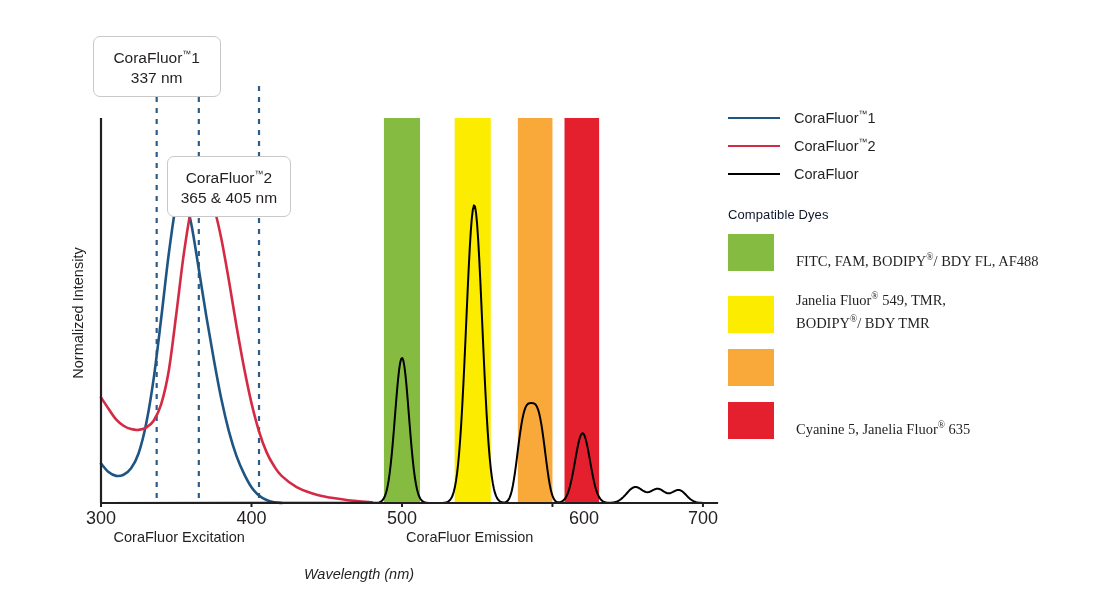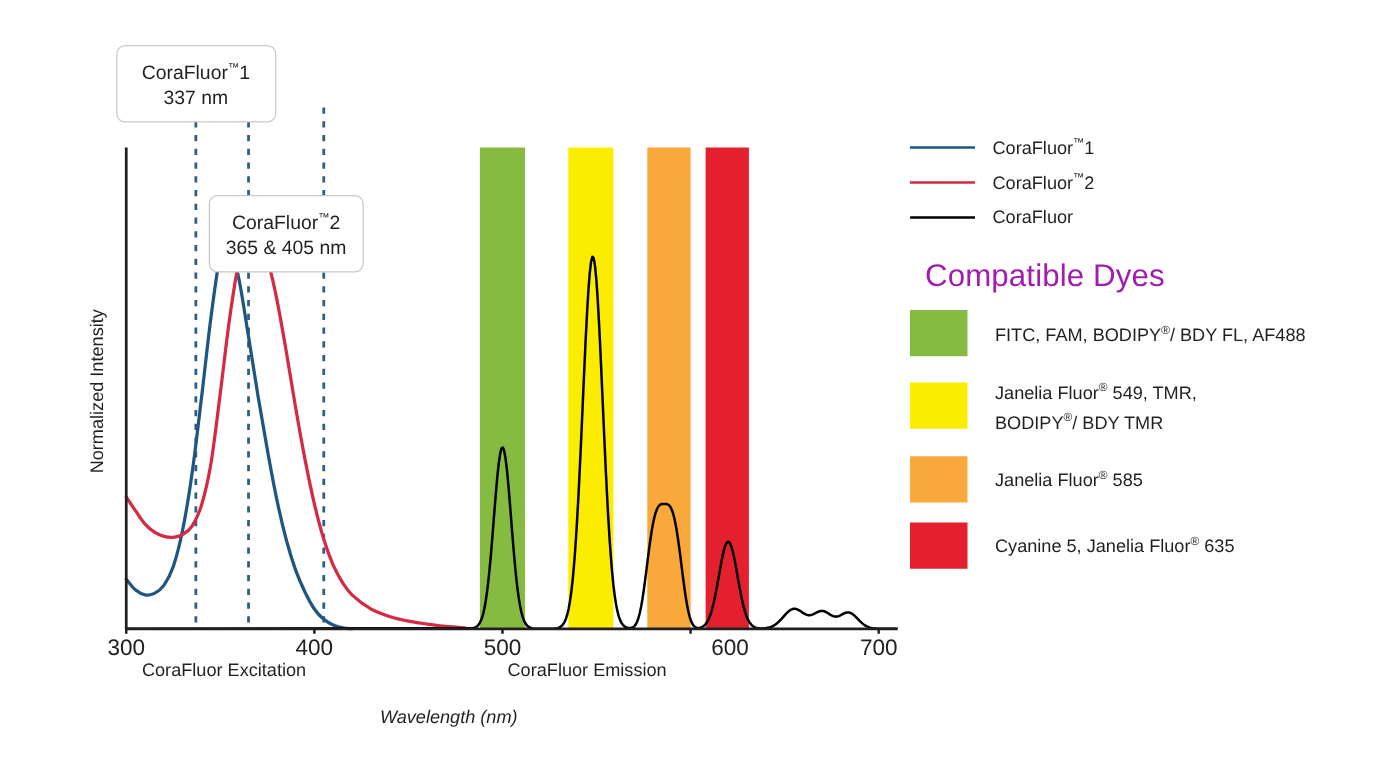--- a/index.html
+++ b/index.html
@@ -49,24 +49,24 @@
     text-align:center;font-size:14.5px;color:#231f20;
     transform:rotate(-90deg);transform-origin:center center;
   }
 
   
   #panel{position:absolute;left:728px;top:104px;width:360px;}
   .leg-row{display:flex;align-items:center;height:27px;margin-bottom:1px;}
   .leg-line{width:52px;height:0;border-top-width:2.4px;border-top-style:solid;margin-right:14px;flex:0 0 52px;}
   .leg-label{font-size:14.5px;color:#231f20;white-space:nowrap;}
   #dyes-title{
-    font-size:25px;color:#a21caf;margin-top:20px;margin-bottom:12px;
-    font-weight:400;letter-spacing:.1px;margin-left:12px;
+    font-size:13px;color:#0f172a;margin-top:20px;margin-bottom:12px;
+    font-weight:400;letter-spacing:.1px;
   }
-  .dye-row{display:flex;align-items:center;margin-bottom:16px;}
+  .dye-row{display:flex;align-items:flex-end;margin-bottom:16px;font-family:Liberation Serif, serif;}
   .dye-sw{width:46px;height:37px;flex:0 0 46px;margin-right:22px;}
   .dye-label{font-size:14.5px;line-height:19px;color:#231f20;}
 </style>
 </head>
 <body>
 
 <svg id="figure" viewBox="0 0 1110 612">
   <g id="plot-bands">
       <rect x="383.9170731707317" y="118" width="36.117073170731715" height="385" fill="#85bb40"></rect>
       <rect x="454.6463414634146" y="118" width="36.117073170731715" height="385" fill="#fced00"></rect>
@@ -138,20 +138,19 @@
       <div class="dye-row">
         <span class="dye-sw" style="background: rgb(133, 187, 64);"></span>
         <span class="dye-label">FITC, FAM, BODIPY<sup class="reg">®</sup>/ BDY FL, AF488</span>
       </div>
       <div class="dye-row">
         <span class="dye-sw" style="background: rgb(252, 237, 0);"></span>
         <span class="dye-label">Janelia Fluor<sup class="reg">®</sup> 549, TMR,<br>BODIPY<sup class="reg">®</sup>/ BDY TMR</span>
       </div>
       <div class="dye-row">
         <span class="dye-sw" style="background: rgb(249, 168, 58);"></span>
-        <span class="dye-label">Janelia Fluor<sup class="reg">®</sup> 585</span>
       </div>
       <div class="dye-row">
         <span class="dye-sw" style="background: rgb(228, 32, 47);"></span>
         <span class="dye-label">Cyanine 5, Janelia Fluor<sup class="reg">®</sup> 635</span>
       </div>
     </div>
 </div>
 
 </body></html>

